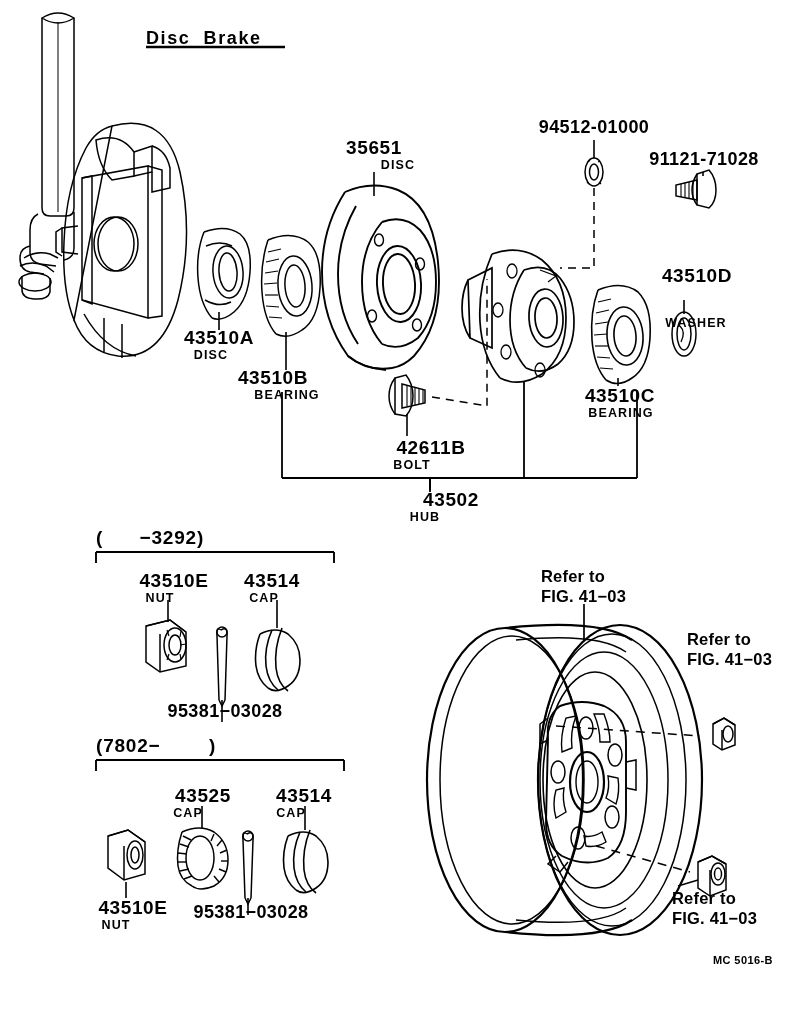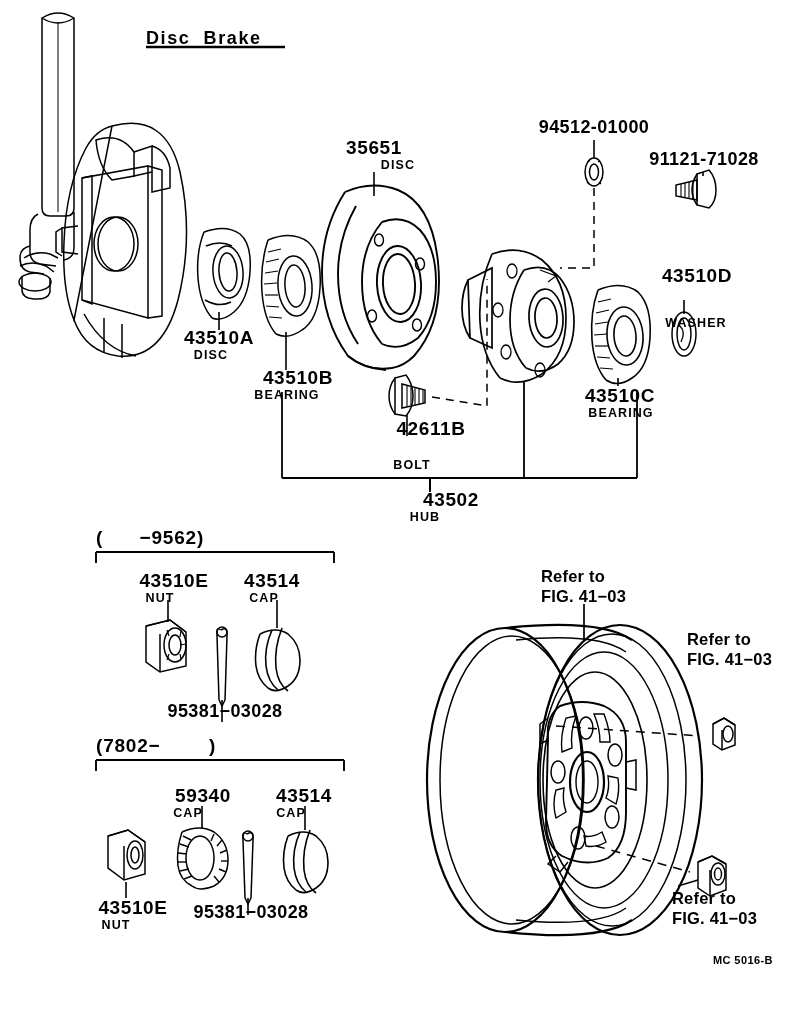--- a/index.html
+++ b/index.html
@@ -364,44 +364,44 @@
   <div class="lbl num ctr" style="left:374px;top:138px;">35651</div>
   <div class="lbl sub ctr" style="left:374px;top:159px;padding-left:48px;">DISC</div>
 
   <div class="lbl code ctr" style="left:594px;top:118px;">94512-01000</div>
 
   <div class="lbl code ctr" style="left:704px;top:150px;">91121-71028</div>
 
   <div class="lbl num ctr" style="left:219px;top:328px;">43510A</div>
   <div class="lbl sub ctr" style="left:211px;top:349px;">DISC</div>
 
-  <div class="lbl num ctr" style="left:298px;top:368px;">43510B</div>
+  <div class="lbl num ctr" style="left:273px;top:368px;">43510B</div>
   <div class="lbl sub ctr" style="left:287px;top:389px;">BEARING</div>
 
   <div class="lbl num ctr" style="left:697px;top:266px;">43510D</div>
   <div class="lbl sub ctr" style="left:696px;top:287px;margin-top:30px;">WASHER</div>
 
   <div class="lbl num ctr" style="left:620px;top:386px;">43510C</div>
   <div class="lbl sub ctr" style="left:621px;top:407px;">BEARING</div>
 
-  <div class="lbl num ctr" style="left:431px;top:419px;">42611B</div>
+  <div class="lbl num ctr" style="left:431px;top:438px;">42611B</div>
   <div class="lbl sub ctr" style="left:412px;top:459px;">BOLT</div>
 
   <div class="lbl num ctr" style="left:451px;top:490px;">43502</div>
   <div class="lbl sub ctr" style="left:425px;top:511px;">HUB</div>
 
-  <div class="lbl range" style="left:96px;top:528px;">(      −9562)</div>
+  <div class="lbl range" style="left:96px;top:528px;">(      −3292)</div>
   <div class="lbl num ctr" style="left:174px;top:571px;">43510E</div>
   <div class="lbl sub ctr" style="left:160px;top:592px;">NUT</div>
   <div class="lbl num ctr" style="left:272px;top:571px;">43514</div>
   <div class="lbl sub ctr" style="left:264px;top:592px;">CAP</div>
   <div class="lbl code ctr" style="left:225px;top:702px;">95381−03028</div>
 
   <div class="lbl range" style="left:96px;top:736px;">(7802−        )</div>
-  <div class="lbl num ctr" style="left:203px;top:786px;">59340</div>
+  <div class="lbl num ctr" style="left:203px;top:786px;">43525</div>
   <div class="lbl sub ctr" style="left:188px;top:807px;">CAP</div>
   <div class="lbl num ctr" style="left:304px;top:786px;">43514</div>
   <div class="lbl sub ctr" style="left:291px;top:807px;">CAP</div>
   <div class="lbl num ctr" style="left:133px;top:898px;">43510E</div>
   <div class="lbl sub ctr" style="left:116px;top:919px;">NUT</div>
   <div class="lbl code ctr" style="left:251px;top:903px;">95381−03028</div>
 
   <div class="lbl refer" style="left:532px;top:566px;">Refer to</div>
   <div class="lbl refer" style="left:532px;top:586px;">FIG. 41−03</div>
 

